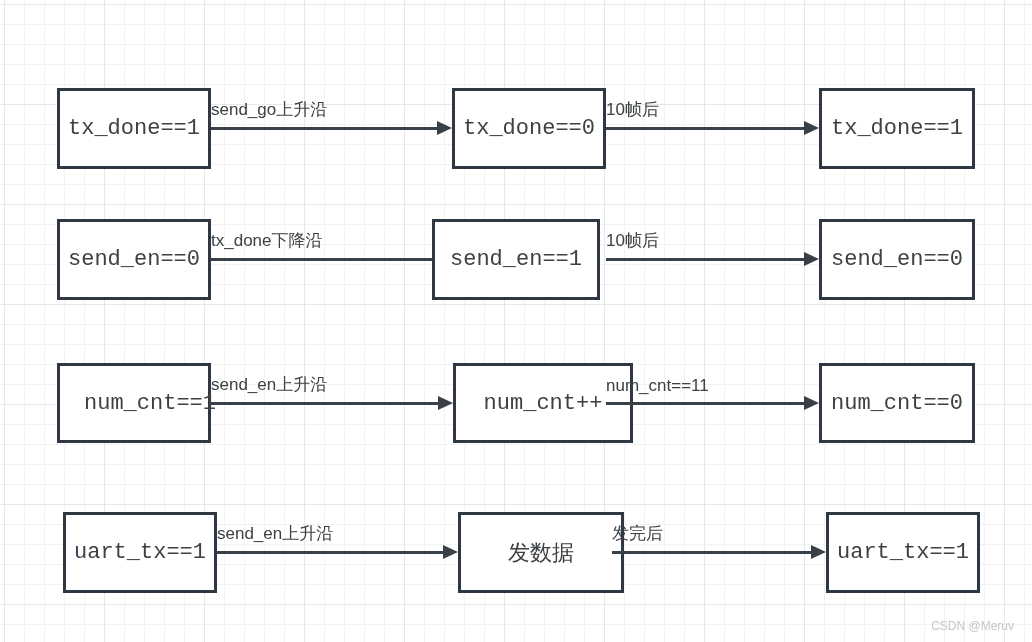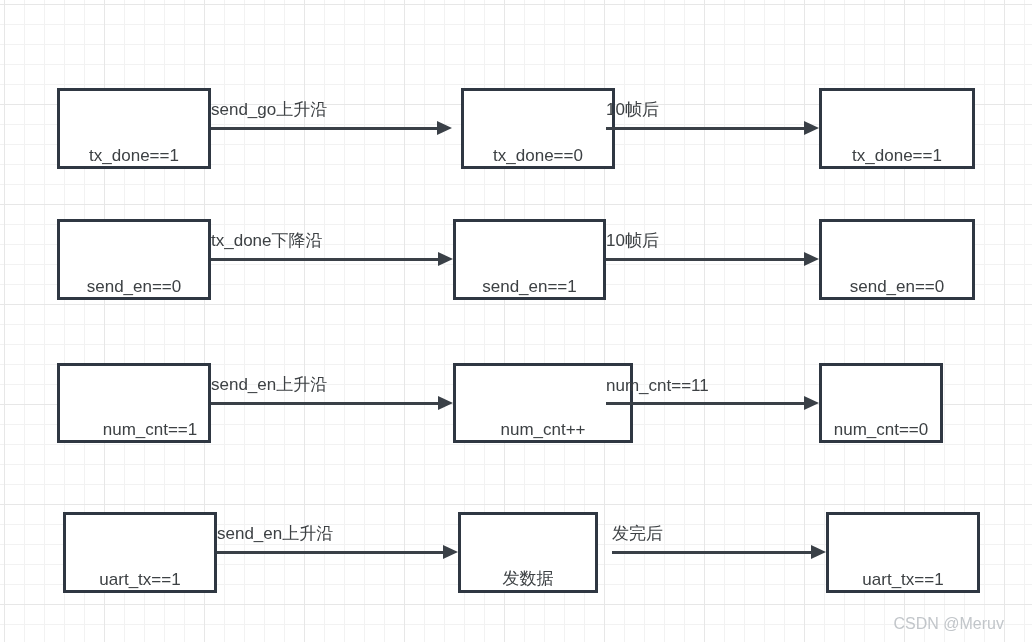--- a/index.html
+++ b/index.html
@@ -28,25 +28,26 @@
       linear-gradient(var(--grid-minor) 1px, transparent 1px),
       linear-gradient(90deg, var(--grid-minor) 1px, transparent 1px);
     background-size: 100px 100px, 100px 100px, 20px 20px, 20px 20px;
     background-position: 4px 4px;
   }
   .node {
     position: absolute;
     border: 3px solid var(--box-border);
     background: var(--background);
     display: flex;
-    align-items: flex-end;
+    align-items: center;
     justify-content: center;
     color: var(--text);
-    font-size: 17px;
+    font-size: 22px;
     white-space: nowrap;
+    font-family: Liberation Mono, monospace;
   }
   .edge { position: absolute; height: 0; }
   .edge .line {
     position: absolute;
     left: 0; right: 12px; top: -1.5px;
     height: 3px;
     background: var(--arrow);
   }
   .edge .head {
     position: absolute;
@@ -59,44 +60,44 @@
   .edge .label {
     position: absolute;
     left: 0; right: 0; bottom: 7px;
     text-align: left;
     color: var(--text);
     font-size: 17px;
     white-space: nowrap;
   }
   
   .n-r1c1 { left: 57px;  top: 88px;  width: 154px; height: 81px; }
-  .n-r1c2 { left: 452px; top: 88px;  width: 154px; height: 81px; margin-left: 9px; }
+  .n-r1c2 { left: 452px; top: 88px;  width: 154px; height: 81px; }
   .n-r1c3 { left: 819px; top: 88px;  width: 156px; height: 81px; }
   .n-r2c1 { left: 57px;  top: 219px; width: 154px; height: 81px; }
-  .n-r2c2 { left: 453px; top: 219px; width: 153px; height: 81px; }
+  .n-r2c2 { left: 432px; top: 219px; width: 168px; height: 81px; }
   .n-r2c3 { left: 819px; top: 219px; width: 156px; height: 81px; }
   .n-r3c1 { left: 57px;  top: 363px; width: 154px; height: 80px; padding-left: 32px; }
   .n-r3c2 { left: 453px; top: 363px; width: 180px; height: 80px; }
-  .n-r3c3 { left: 819px; top: 363px; width: 124px; height: 80px; }
+  .n-r3c3 { left: 819px; top: 363px; width: 156px; height: 80px; }
   .n-r4c1 { left: 63px;  top: 512px; width: 154px; height: 81px; }
-  .n-r4c2 { left: 458px; top: 512px; width: 140px; height: 81px; }
+  .n-r4c2 { left: 458px; top: 512px; width: 166px; height: 81px; }
   .n-r4c3 { left: 826px; top: 512px; width: 154px; height: 81px; }
   
   .e-r1e1 { left: 211px; top: 128px; width: 241px; }
   .e-r1e2 { left: 606px; top: 128px; width: 213px; }
   .e-r2e1 { left: 211px; top: 259px; width: 242px; }
   .e-r2e2 { left: 606px; top: 259px; width: 213px; }
   .e-r3e1 { left: 211px; top: 403px; width: 242px; }
   .e-r3e2 { left: 606px; top: 403px; width: 213px; }
   .e-r4e1 { left: 217px; top: 552px; width: 241px; }
   .e-r4e2 { left: 612px; top: 552px; width: 214px; }
   .watermark {
     position: absolute;
-    right: 28px; bottom: 9px;
-    font-size: 16px;
+    right: 18px; bottom: 9px;
+    font-size: 12px;
     color: var(--watermark);
   }
 </style>
 </head>
 <body>
 
 <div class="canvas">
 
   <div class="node n-r1c1">
     <span>tx_done==1</span>

